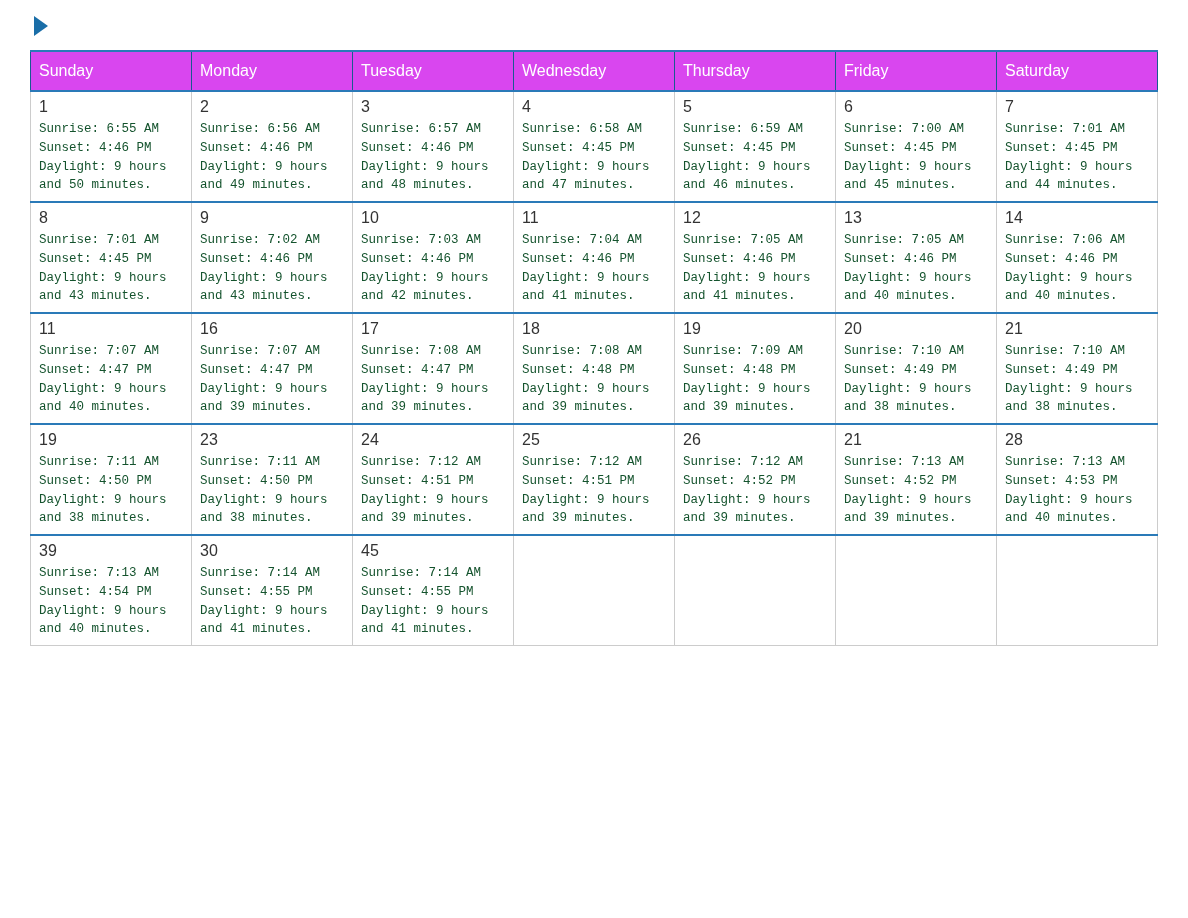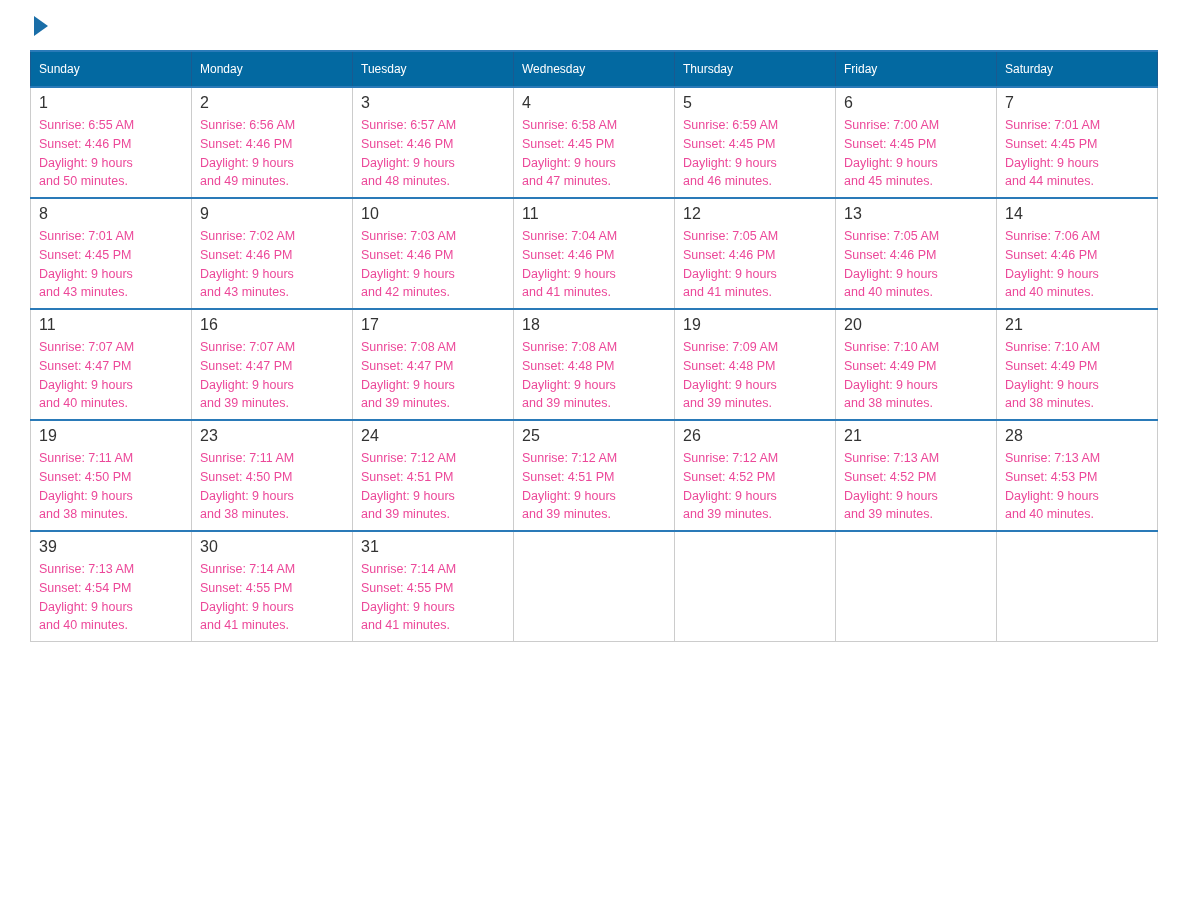--- a/index.html
+++ b/index.html
@@ -60,24 +60,24 @@
       font-size: 22px;
       color: #555;
       margin-top: 4px;
     }
     .calendar {
       width: 100%;
       border-collapse: collapse;
       border: 1px solid #aaa;
     }
     .calendar th {
-      background-color: #0369a1;
+      background-color: #d946ef;
       color: white;
       padding: 10px 8px;
-      font-size: 12px;
+      font-size: 16px;
       font-weight: normal;
       text-align: left;
       border: 1px solid #1a5a90;
     }
     .calendar td {
       vertical-align: top;
       padding: 6px 8px;
       border: 1px solid #ccc;
       width: 14.28%;
       min-height: 110px;
@@ -90,21 +90,22 @@
     .day-number {
       font-size: 16px;
       font-weight: normal;
       color: #333;
       display: block;
       margin-bottom: 4px;
     }
     .day-info {
       font-size: 12.5px;
       line-height: 1.5;
-      color: #ec4899;
+      color: #14532d;
+      font-family: Liberation Mono, monospace;
     }
     .empty-cell {
       background: #fff;
     }
   </style>
 </head>
 <body>
 
 <div class="header">
   <div class="logo">
@@ -256,21 +257,21 @@
       <tr>
         <td>
           <span class="day-number">39</span>
           <div class="day-info">Sunrise: 7:13 AM<br>Sunset: 4:54 PM<br>Daylight: 9 hours<br>and 40 minutes.</div>
         </td>
         <td>
           <span class="day-number">30</span>
           <div class="day-info">Sunrise: 7:14 AM<br>Sunset: 4:55 PM<br>Daylight: 9 hours<br>and 41 minutes.</div>
         </td>
         <td>
-          <span class="day-number">31</span>
+          <span class="day-number">45</span>
           <div class="day-info">Sunrise: 7:14 AM<br>Sunset: 4:55 PM<br>Daylight: 9 hours<br>and 41 minutes.</div>
         </td>
         <td class="empty-cell"></td>
         <td class="empty-cell"></td>
         <td class="empty-cell"></td>
         <td class="empty-cell"></td>
       </tr>
     </tbody>
 </table>
 

